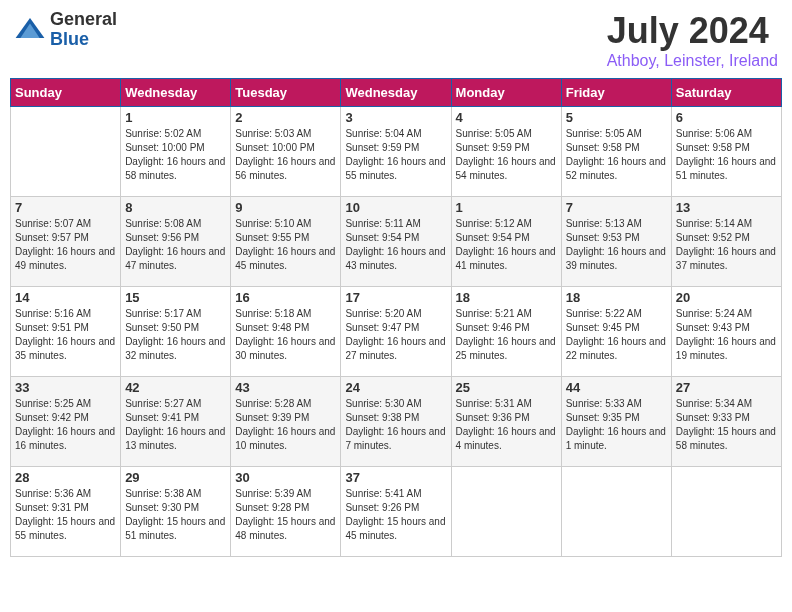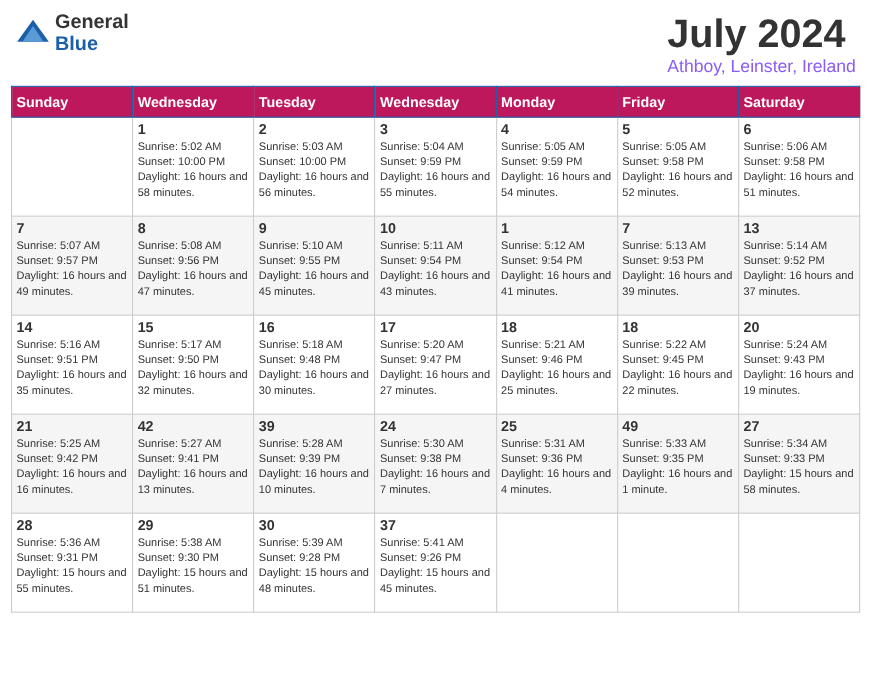--- a/index.html
+++ b/index.html
@@ -208,41 +208,41 @@
           <div class="day-num">18</div>
           <div class="day-info">Sunrise: 5:22 AM<br>Sunset: 9:45 PM<br>Daylight: 16 hours and 22 minutes.</div>
         </td>
         <td>
           <div class="day-num">20</div>
           <div class="day-info">Sunrise: 5:24 AM<br>Sunset: 9:43 PM<br>Daylight: 16 hours and 19 minutes.</div>
         </td>
       </tr>
       <tr>
         <td>
-          <div class="day-num">21</div>
+          <div class="day-num">33</div>
           <div class="day-info">Sunrise: 5:25 AM<br>Sunset: 9:42 PM<br>Daylight: 16 hours and 16 minutes.</div>
         </td>
         <td>
           <div class="day-num">42</div>
           <div class="day-info">Sunrise: 5:27 AM<br>Sunset: 9:41 PM<br>Daylight: 16 hours and 13 minutes.</div>
         </td>
         <td>
-          <div class="day-num">39</div>
+          <div class="day-num">43</div>
           <div class="day-info">Sunrise: 5:28 AM<br>Sunset: 9:39 PM<br>Daylight: 16 hours and 10 minutes.</div>
         </td>
         <td>
           <div class="day-num">24</div>
           <div class="day-info">Sunrise: 5:30 AM<br>Sunset: 9:38 PM<br>Daylight: 16 hours and 7 minutes.</div>
         </td>
         <td>
           <div class="day-num">25</div>
           <div class="day-info">Sunrise: 5:31 AM<br>Sunset: 9:36 PM<br>Daylight: 16 hours and 4 minutes.</div>
         </td>
         <td>
-          <div class="day-num">49</div>
+          <div class="day-num">44</div>
           <div class="day-info">Sunrise: 5:33 AM<br>Sunset: 9:35 PM<br>Daylight: 16 hours and 1 minute.</div>
         </td>
         <td>
           <div class="day-num">27</div>
           <div class="day-info">Sunrise: 5:34 AM<br>Sunset: 9:33 PM<br>Daylight: 15 hours and 58 minutes.</div>
         </td>
       </tr>
       <tr>
         <td>
           <div class="day-num">28</div>

